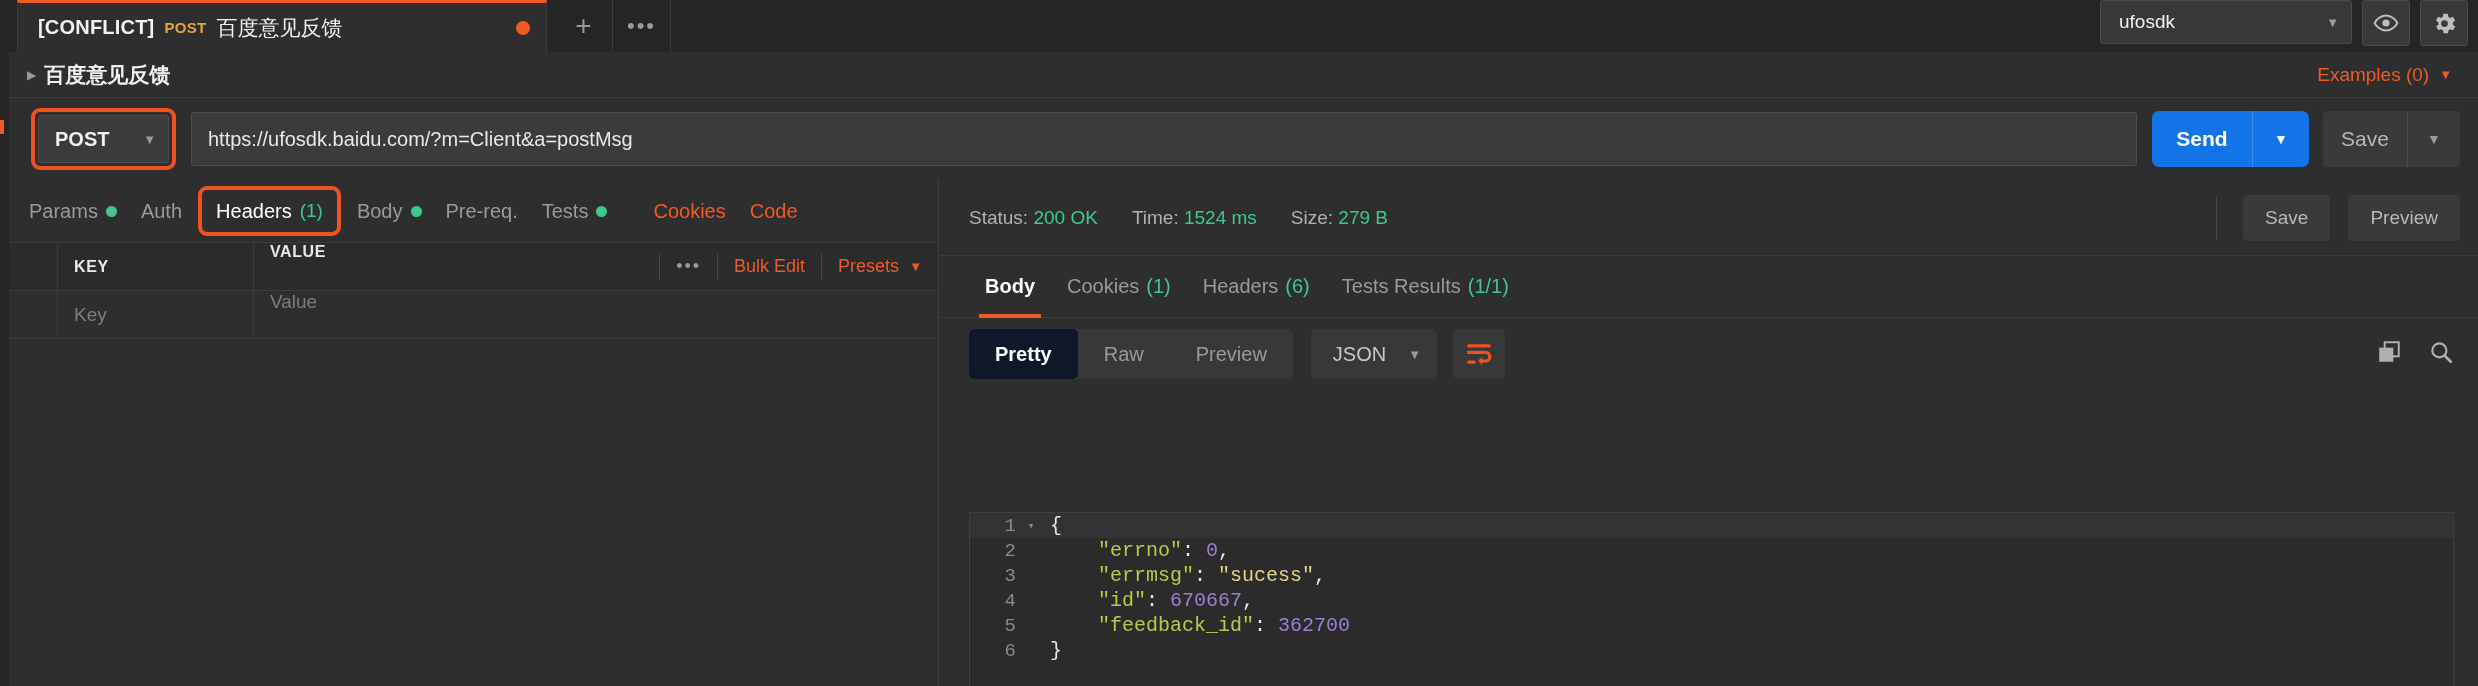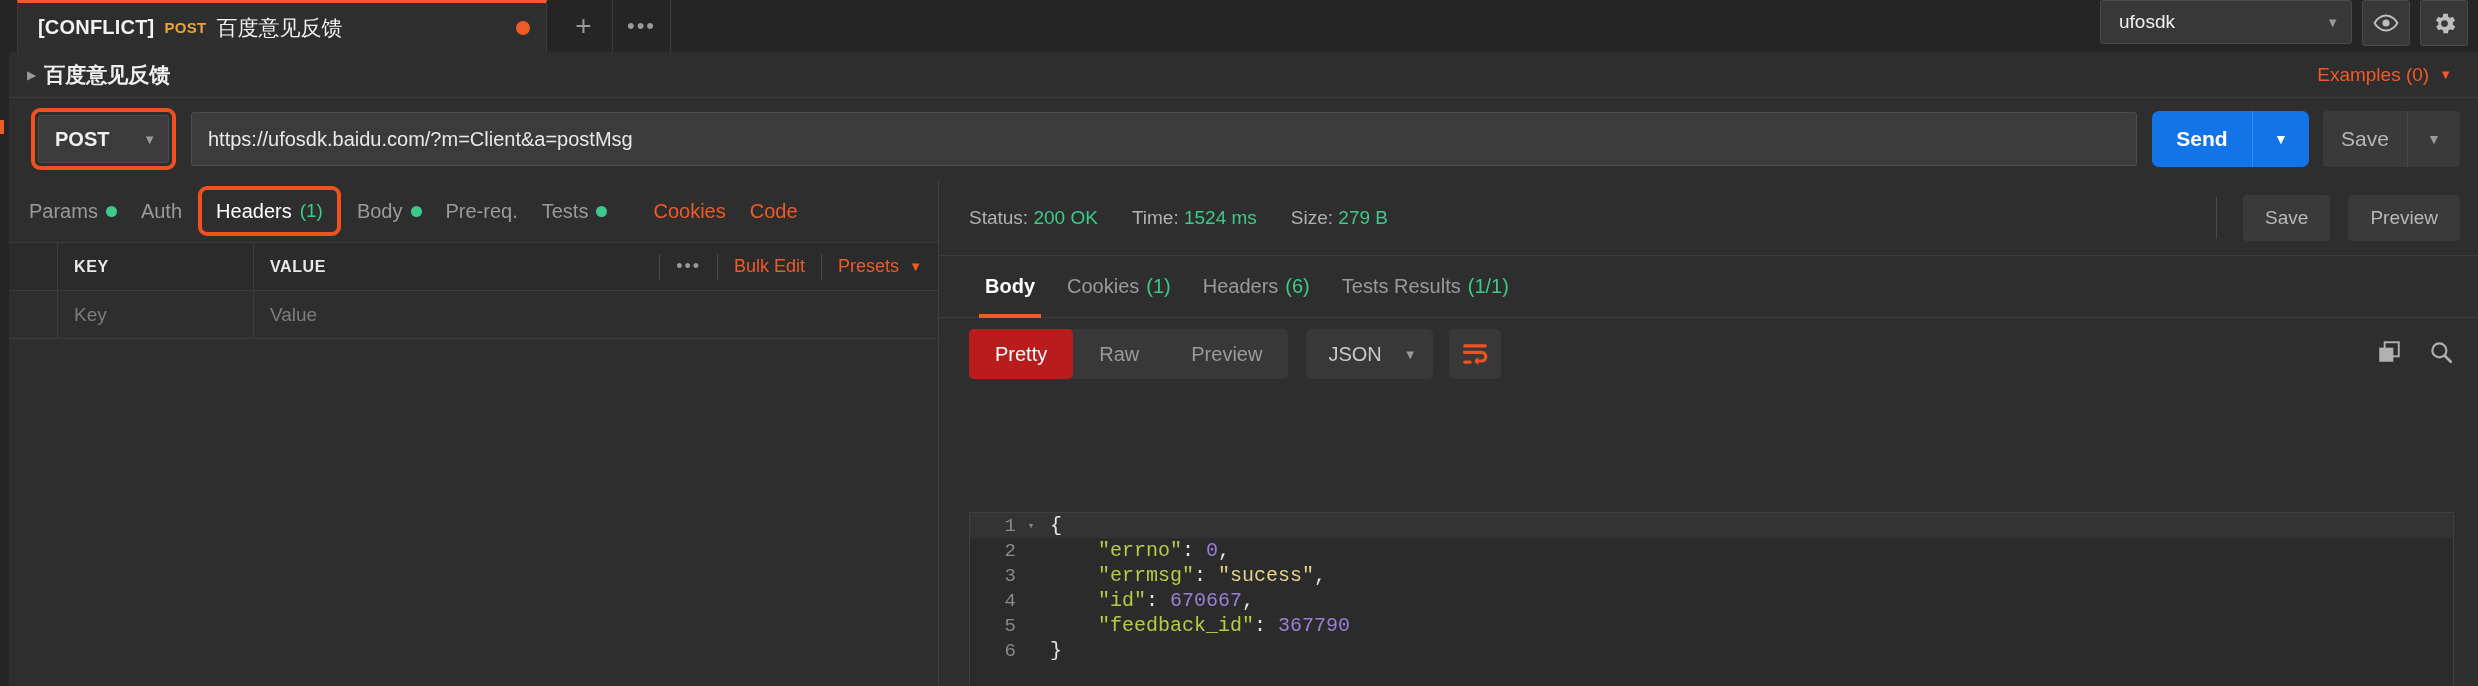--- a/index.html
+++ b/index.html
@@ -329,21 +329,21 @@
   .cell-key {
     width: 196px;
     border-right: 1px solid #3c3c3c;
     display: flex; align-items: center;
     padding-left: 16px;
     box-sizing: border-box;
     font-size: 19px;
   }
   .cell-val {
     flex: 1;
-    display: flex; align-items: center;
+    display: flex; align-items: flex-start;
     padding-left: 16px;
     box-sizing: border-box;
     font-size: 19px;
   }
   .kvrow.head .cell-key,
   .kvrow.head .cell-val {
     color: #e8e8e8;
     font-weight: bold;
     font-size: 16px;
     letter-spacing: .6px;
@@ -477,21 +477,21 @@
     align-items: center;
   }
   .segment .seg {
     padding: 0 26px;
     height: 50px;
     display: flex; align-items: center;
     font-size: 20px;
     color: #9a9a9a;
     border-radius: 5px;
   }
-  .segment .seg.active { color: #ffffff; font-weight: normal; background: #b91c1c; }
+  .segment .seg.active { color: #ffffff; font-weight: bold; background: #0f172a; }
   .format-select {
     margin-left: 18px;
     background: #383838;
     border-radius: 5px;
     height: 50px;
     display: flex; align-items: center;
     padding: 0 16px 0 22px;
     gap: 22px;
     color: #c8c8c8;
     font-size: 20px;
@@ -763,17 +763,17 @@
           </svg>
         </span>
       </span>
     </div>
 
     <div class="code" id="code">
         <div class="codeline first"><span class="gutter">1</span><span class="fold">▾</span><span class="codetext"><span class="j-pun">{</span></span></div>
         <div class="codeline"><span class="gutter">2</span><span class="fold"></span><span class="codetext"><span class="j-key">    "errno"</span><span class="j-pun">: </span><span class="j-num">0</span><span class="j-pun">,</span></span></div>
         <div class="codeline"><span class="gutter">3</span><span class="fold"></span><span class="codetext"><span class="j-key">    "errmsg"</span><span class="j-pun">: </span><span class="j-str">"sucess"</span><span class="j-pun">,</span></span></div>
         <div class="codeline"><span class="gutter">4</span><span class="fold"></span><span class="codetext"><span class="j-key">    "id"</span><span class="j-pun">: </span><span class="j-num">670667</span><span class="j-pun">,</span></span></div>
-        <div class="codeline"><span class="gutter">5</span><span class="fold"></span><span class="codetext"><span class="j-key">    "feedback_id"</span><span class="j-pun">: </span><span class="j-num">367790</span></span></div>
+        <div class="codeline"><span class="gutter">5</span><span class="fold"></span><span class="codetext"><span class="j-key">    "feedback_id"</span><span class="j-pun">: </span><span class="j-num">362700</span></span></div>
         <div class="codeline"><span class="gutter">6</span><span class="fold"></span><span class="codetext"><span class="j-pun">}</span></span></div>
       </div>
   </div>
 </div>
 
 </body></html>

